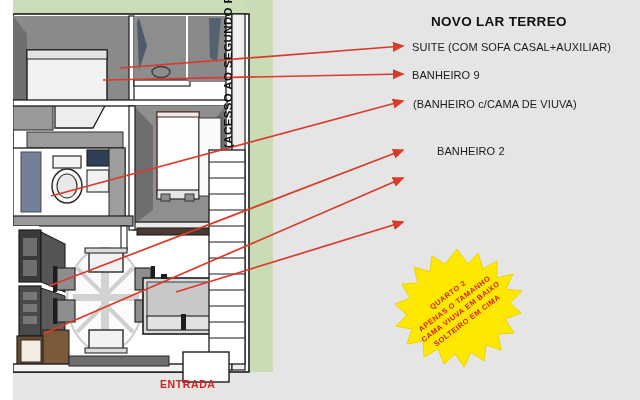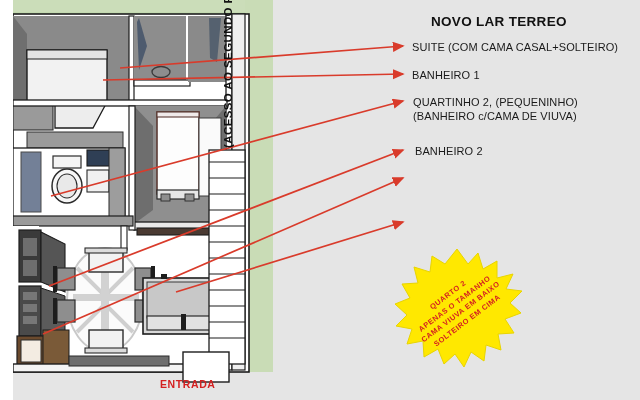--- a/index.html
+++ b/index.html
@@ -182,33 +182,32 @@
       <line x1="38" y1="196" x2="390" y2="101"></line>
       <line x1="36" y1="286" x2="390" y2="150"></line>
       <line x1="30" y1="334" x2="390" y2="178"></line>
       <line x1="163" y1="292" x2="390" y2="222"></line>
     </g>
   </svg>
 
   <div id="title">NOVO LAR TERREO</div>
 
   <div class="lbl" style="left:399px;top:41px;">
-    <span>SUITE (COM CAMA CASAL+SOLTEIRO)</span>
+    <span>SUITE (COM SOFA CASAL+AUXILIAR)</span>
   </div>
 
   <div class="lbl" style="left:399px;top:69px;">
-    <span>BANHEIRO 1</span>
+    <span>BANHEIRO 9</span>
   </div>
 
   <div class="lbl" style="left:400px;top:96px;">
-    <span>QUARTINHO 2, (PEQUENINHO)</span>
     <span class="l2">(BANHEIRO c/CAMA DE VIUVA)</span>
   </div>
 
-  <div class="lbl" style="left:402px;top:145px;text-align:right;">
+  <div class="lbl" style="left:424px;top:145px;text-align:right;">
     <span>BANHEIRO 2</span>
   </div>
 
 
 
   <div id="stairtxt">(ACESSO AO SEGUNDO PISO)</div>
 
   <div id="entrada">ENTRADA</div>
 
   <div id="burst">

